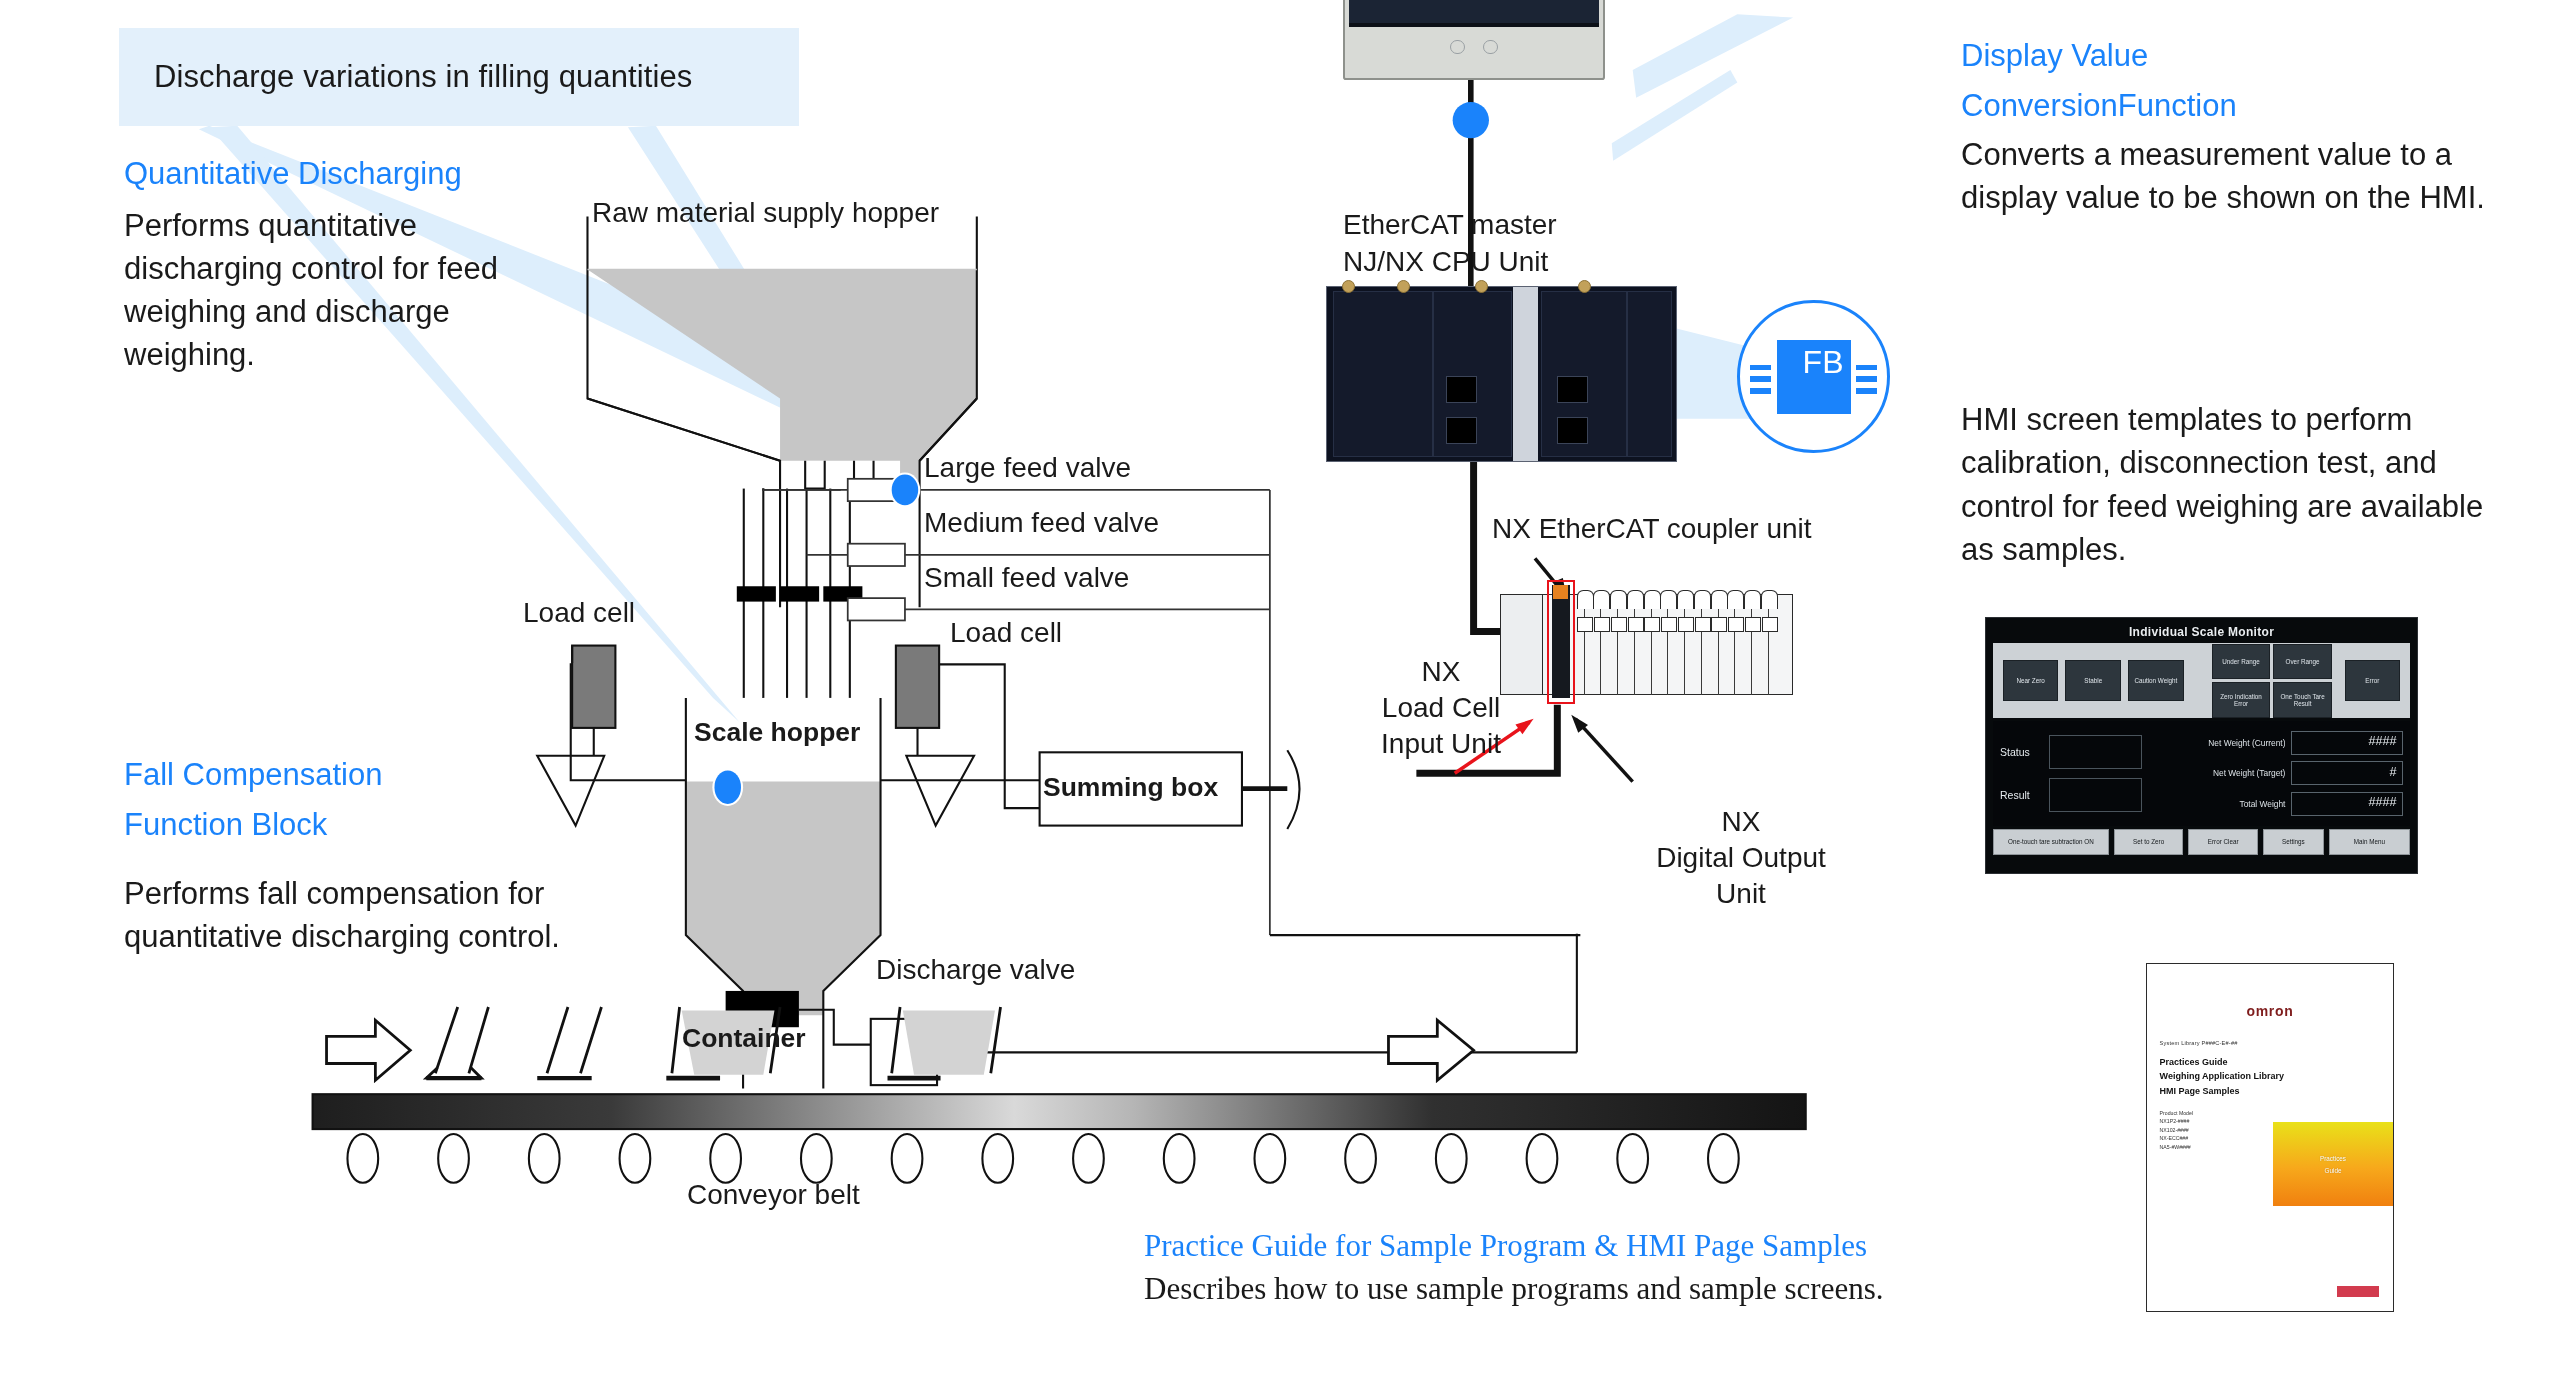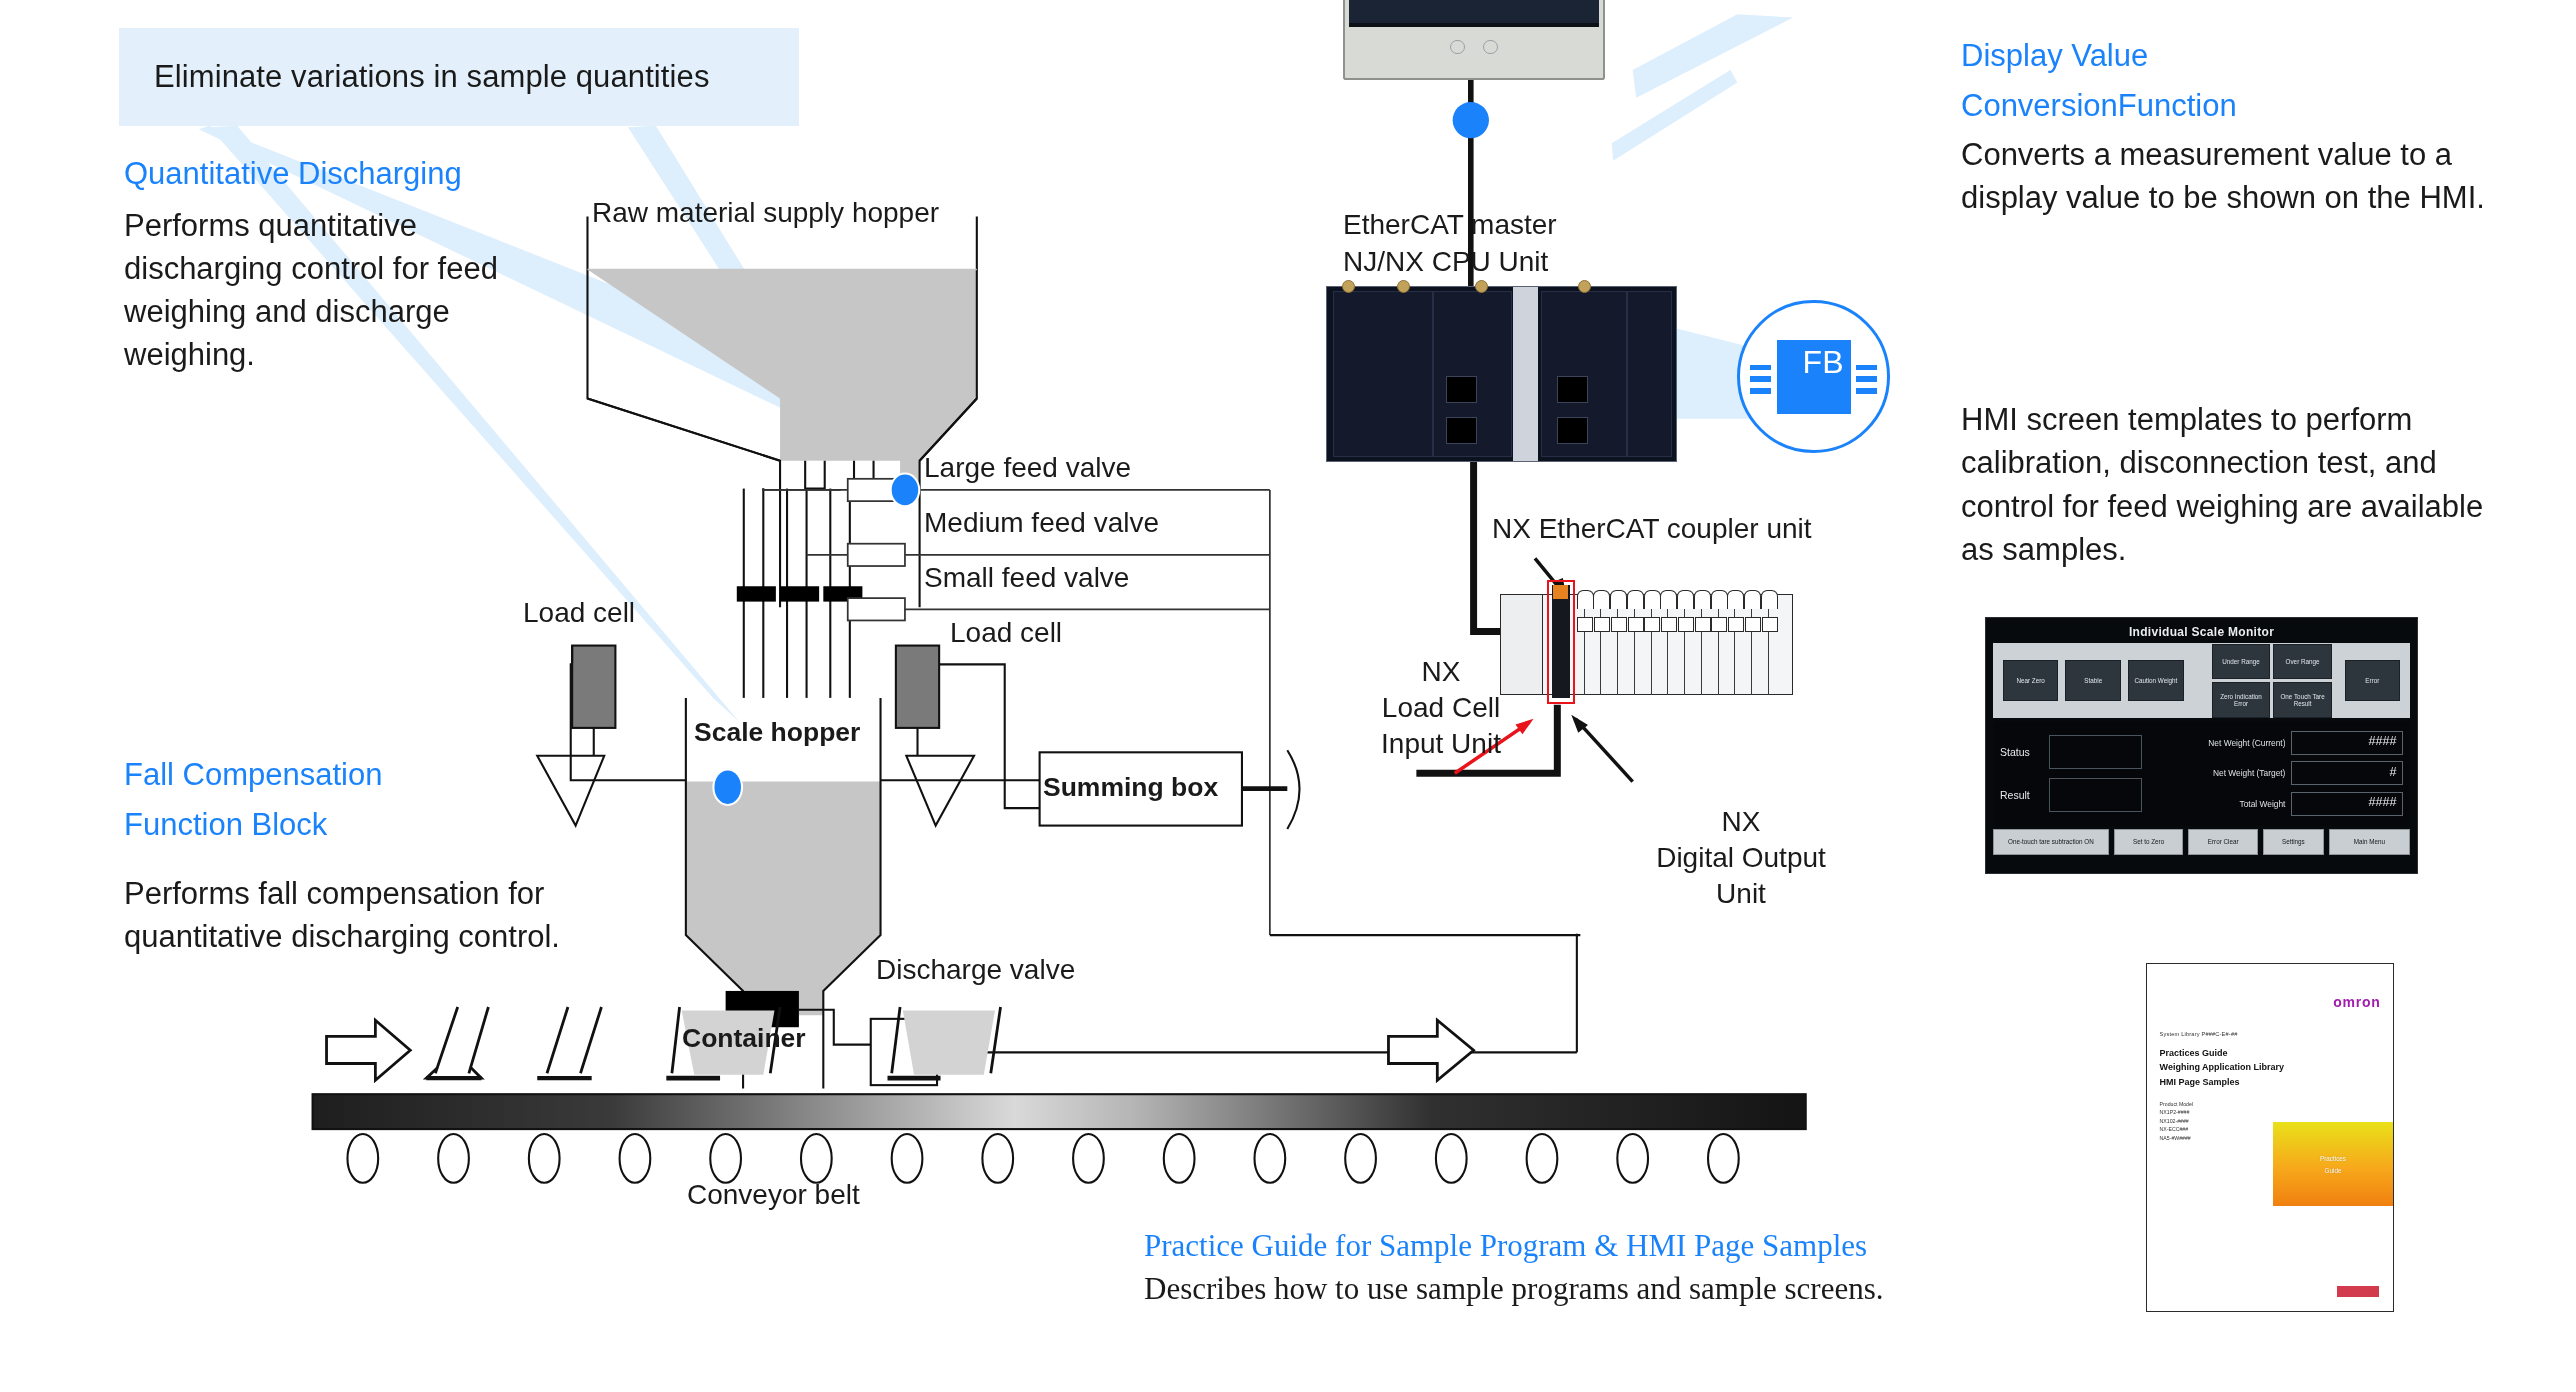--- a/index.html
+++ b/index.html
@@ -102,22 +102,22 @@
   #hmi-shot .valrow .vb{width:112px;height:24px;border:0.7px solid #59646d;background:#05070a;
     color:#e9eef2;font-size:12.6px;text-align:right;padding:2.1px 5.6px 0 0;box-sizing:border-box;}
   #hmi-shot .btnrow{display:flex;gap:4.9px;margin:2.8px 4.2px 0;}
   #hmi-shot .hbtn{background:#c9ced2;color:#14181b;font-size:6.3px;height:24px;
     display:flex;align-items:center;justify-content:center;text-align:center;
     border:0.7px solid #8e9499;line-height:1.2;padding:0 2.1px;}
 
   
   #guide-cover{left:2146px;top:963px;width:248px;height:349px;background:#fff;
     border:0.7px solid #2b2b2b;box-sizing:border-box;padding:11px 12.6px;}
-  #guide-cover .omron{text-align:right;color:#a21caf;font-size:14px;font-weight:700;
-    letter-spacing:0.7px;margin-top:19px;}
+  #guide-cover .omron{text-align:center;color:#7f1d1d;font-size:14px;font-weight:700;
+    letter-spacing:0.7px;margin-top:28px;}
   #guide-cover .sml{color:#333;font-size:5.6px;margin-top:21px;letter-spacing:0.2px;}
   #guide-cover .gtitle{font-size:9px;font-weight:700;color:#111;margin-top:9.8px;line-height:1.45;}
   #guide-cover .models{font-size:5.2px;color:#333;margin-top:11px;line-height:1.65;}
   #guide-cover .orange{position:absolute;right:0px;bottom:105px;width:120px;height:84px;
     background:linear-gradient(180deg,#e9e119 0%,#f7a81b 55%,#f0800f 100%);}
   #guide-cover .orange div{color:#fff;font-size:6.3px;text-align:center;padding-top:31px;line-height:1.9;
     text-shadow:0 0 1.4px rgba(0,0,0,.25);}
   #guide-cover .foot{position:absolute;left:12.6px;bottom:15.3px;font-size:4.9px;color:#666;}
   #guide-cover .redtag{position:absolute;right:14px;bottom:14px;width:42px;height:11px;
     background:#d23b4e;}
@@ -330,21 +330,21 @@
     <line x1="2085" y1="1108" x2="2192" y2="1035" stroke="#e8131b" stroke-width="5"></line>
     <polygon points="2198,1030 2172,1038 2182,1052" fill="#e8131b"></polygon>
   </g>
   <g>
     <line x1="2340" y1="1120" x2="2258" y2="1030" stroke="#111" stroke-width="5"></line>
     <polygon points="2252,1024 2262,1050 2276,1039" fill="#111"></polygon>
   </g>
 </svg>
 
 <div id="callout-banner" class="abs">
-  <span>Eliminate variations in sample quantities</span>
+  <span>Discharge variations in filling quantities</span>
 </div>
 
 <div id="qd-block" class="abs txt">
   <div class="block-head blue">Quantitative Discharging</div>
   <div class="block-body" style="margin-top:11px">Performs quantitative discharging control for feed weighing and discharge weighing.</div>
 </div>
 
 <div id="fc-block" class="abs txt">
   <div class="block-head blue">Fall Compensation</div>
   <div class="block-head blue" style="margin-top:8.4px">Function Block</div>

